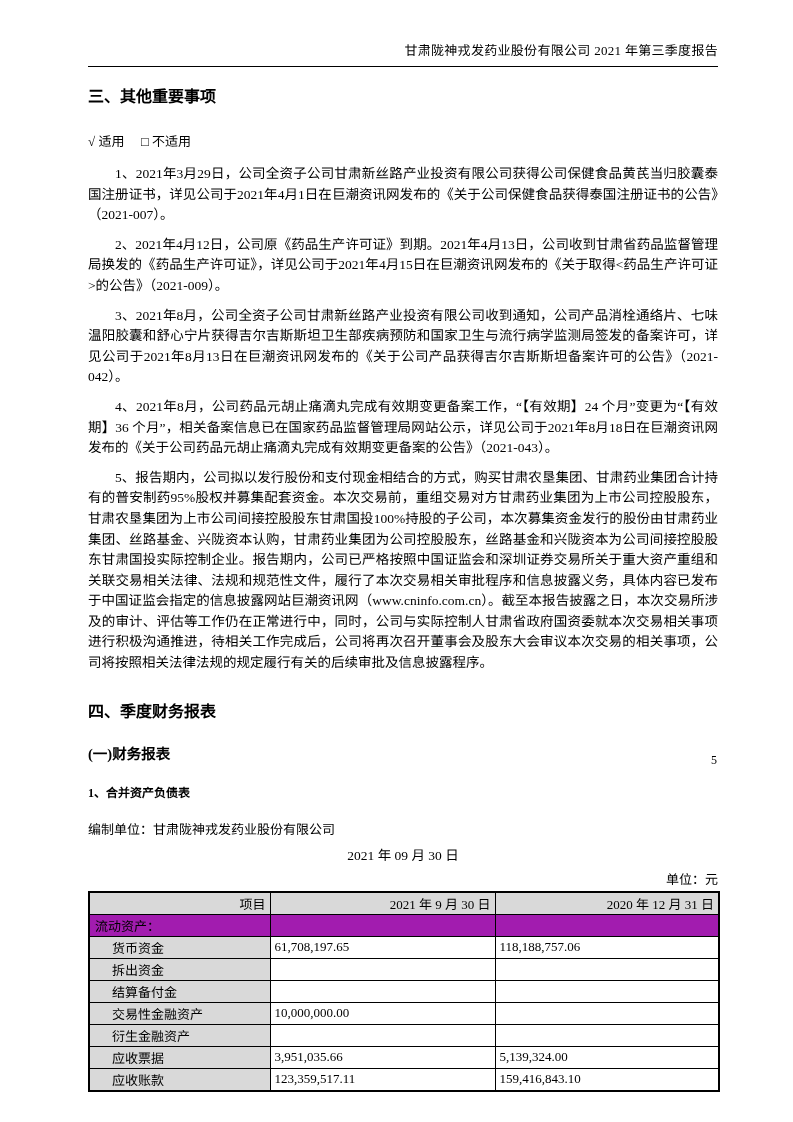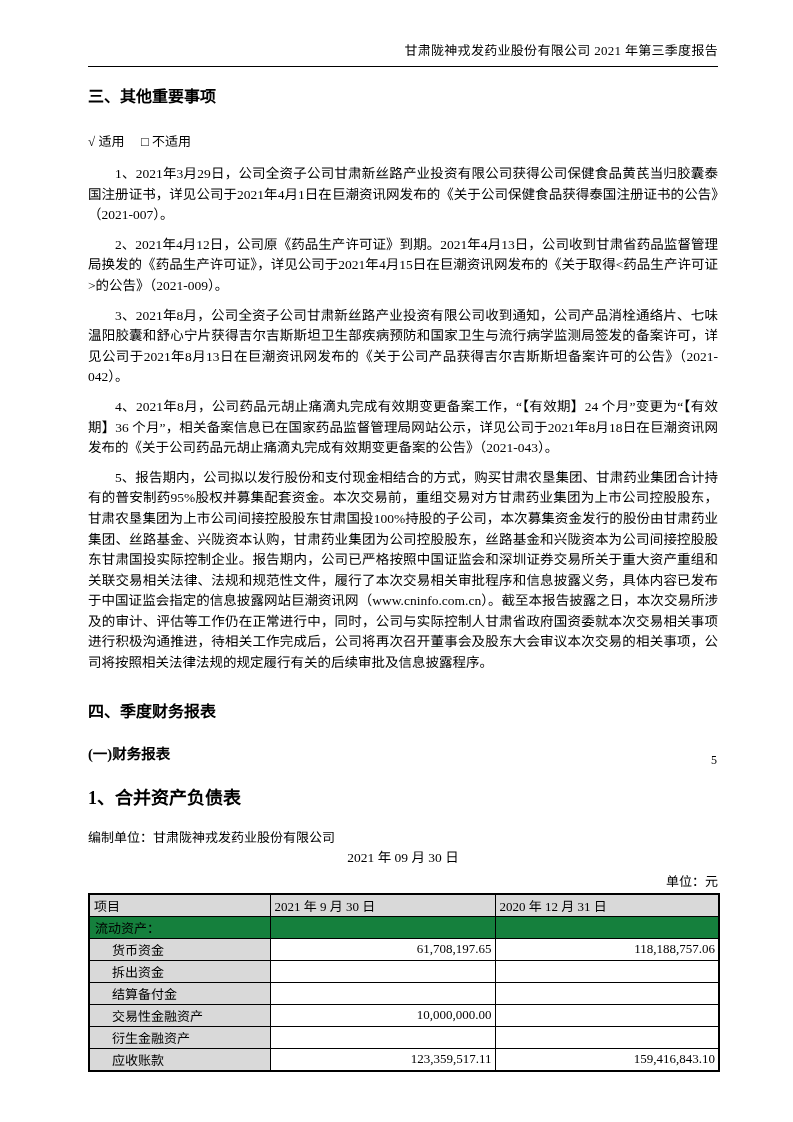--- a/index.html
+++ b/index.html
@@ -36,23 +36,23 @@
   .body-para {
     font-size: 13.5px;
     line-height: 20.6px;
     text-align: justify;
     text-indent: 2em;
     margin-top: 9px;
   }
   .body-para.first { margin-top: 14px; }
   .sec-title-2 { font-size: 16px; font-weight: bold; margin-top: 24px; }
   .sub-title-1 { font-size: 14.5px; font-weight: bold; margin-top: 20px; }
-  .sub-title-2 { font-size: 18px; font-weight: bold; margin-top: 20px; }
+  .sub-title-2 { font-size: 12px; font-weight: bold; margin-top: 20px; }
   .prepared-by { font-size: 13px; margin-top: 18px; }
-  .date-line { font-size: 13.5px; text-align: center; }
+  .date-line { font-size: 13.5px; text-align: center; margin-top: 6px; }
   .unit-line { font-size: 13px; text-align: right; margin-top: 5px; margin-bottom: 3px; }
   table.bs-table {
     width: 100%;
     border-collapse: collapse;
     border: 2px solid #000;
     table-layout: fixed;
   }
   .bs-table col.c1 { width: 181px; }
   .bs-table col.c2 { width: 225px; }
   .bs-table col.c3 { width: 224px; }
@@ -60,27 +60,27 @@
     border: 1px solid #000;
     font-size: 13px;
     font-weight: normal;
     height: 22px;
     padding: 1px 4px;
     overflow: hidden;
     white-space: nowrap;
   }
   .bs-table thead th {
     background: #d9d9d9;
-    text-align: left;
+    text-align: right;
     border-bottom: 1.5px solid #000;
   }
   .bs-table td.label { background: #d9d9d9; text-align: left; padding-left: 5px; }
   .bs-table td.label.indent { padding-left: 22px; }
-  .bs-table td.num { text-align: right; background: #ffffff; padding-right: 3px; }
-  .bs-table tr.section-row td { background: #15803d; }
+  .bs-table td.num { text-align: left; background: #ffffff; padding-right: 3px; }
+  .bs-table tr.section-row td { background: #a21caf; }
   .page-number {
     position: absolute;
     right: 76px;
     bottom: 46px;
     font-size: 12px;
   }
 </style>
 </head>
 <body>
 
@@ -150,20 +150,25 @@
         <td class="label indent">交易性金融资产</td>
         <td class="num">10,000,000.00</td>
         <td class="num"></td>
       </tr>
       <tr>
         <td class="label indent">衍生金融资产</td>
         <td class="num"></td>
         <td class="num"></td>
       </tr>
       <tr>
+        <td class="label indent">应收票据</td>
+        <td class="num">3,951,035.66</td>
+        <td class="num">5,139,324.00</td>
+      </tr>
+      <tr>
         <td class="label indent">应收账款</td>
         <td class="num">123,359,517.11</td>
         <td class="num">159,416,843.10</td>
       </tr>
     </tbody>
   </table>
 
   <div class="page-number">5</div>
 
 </div>

